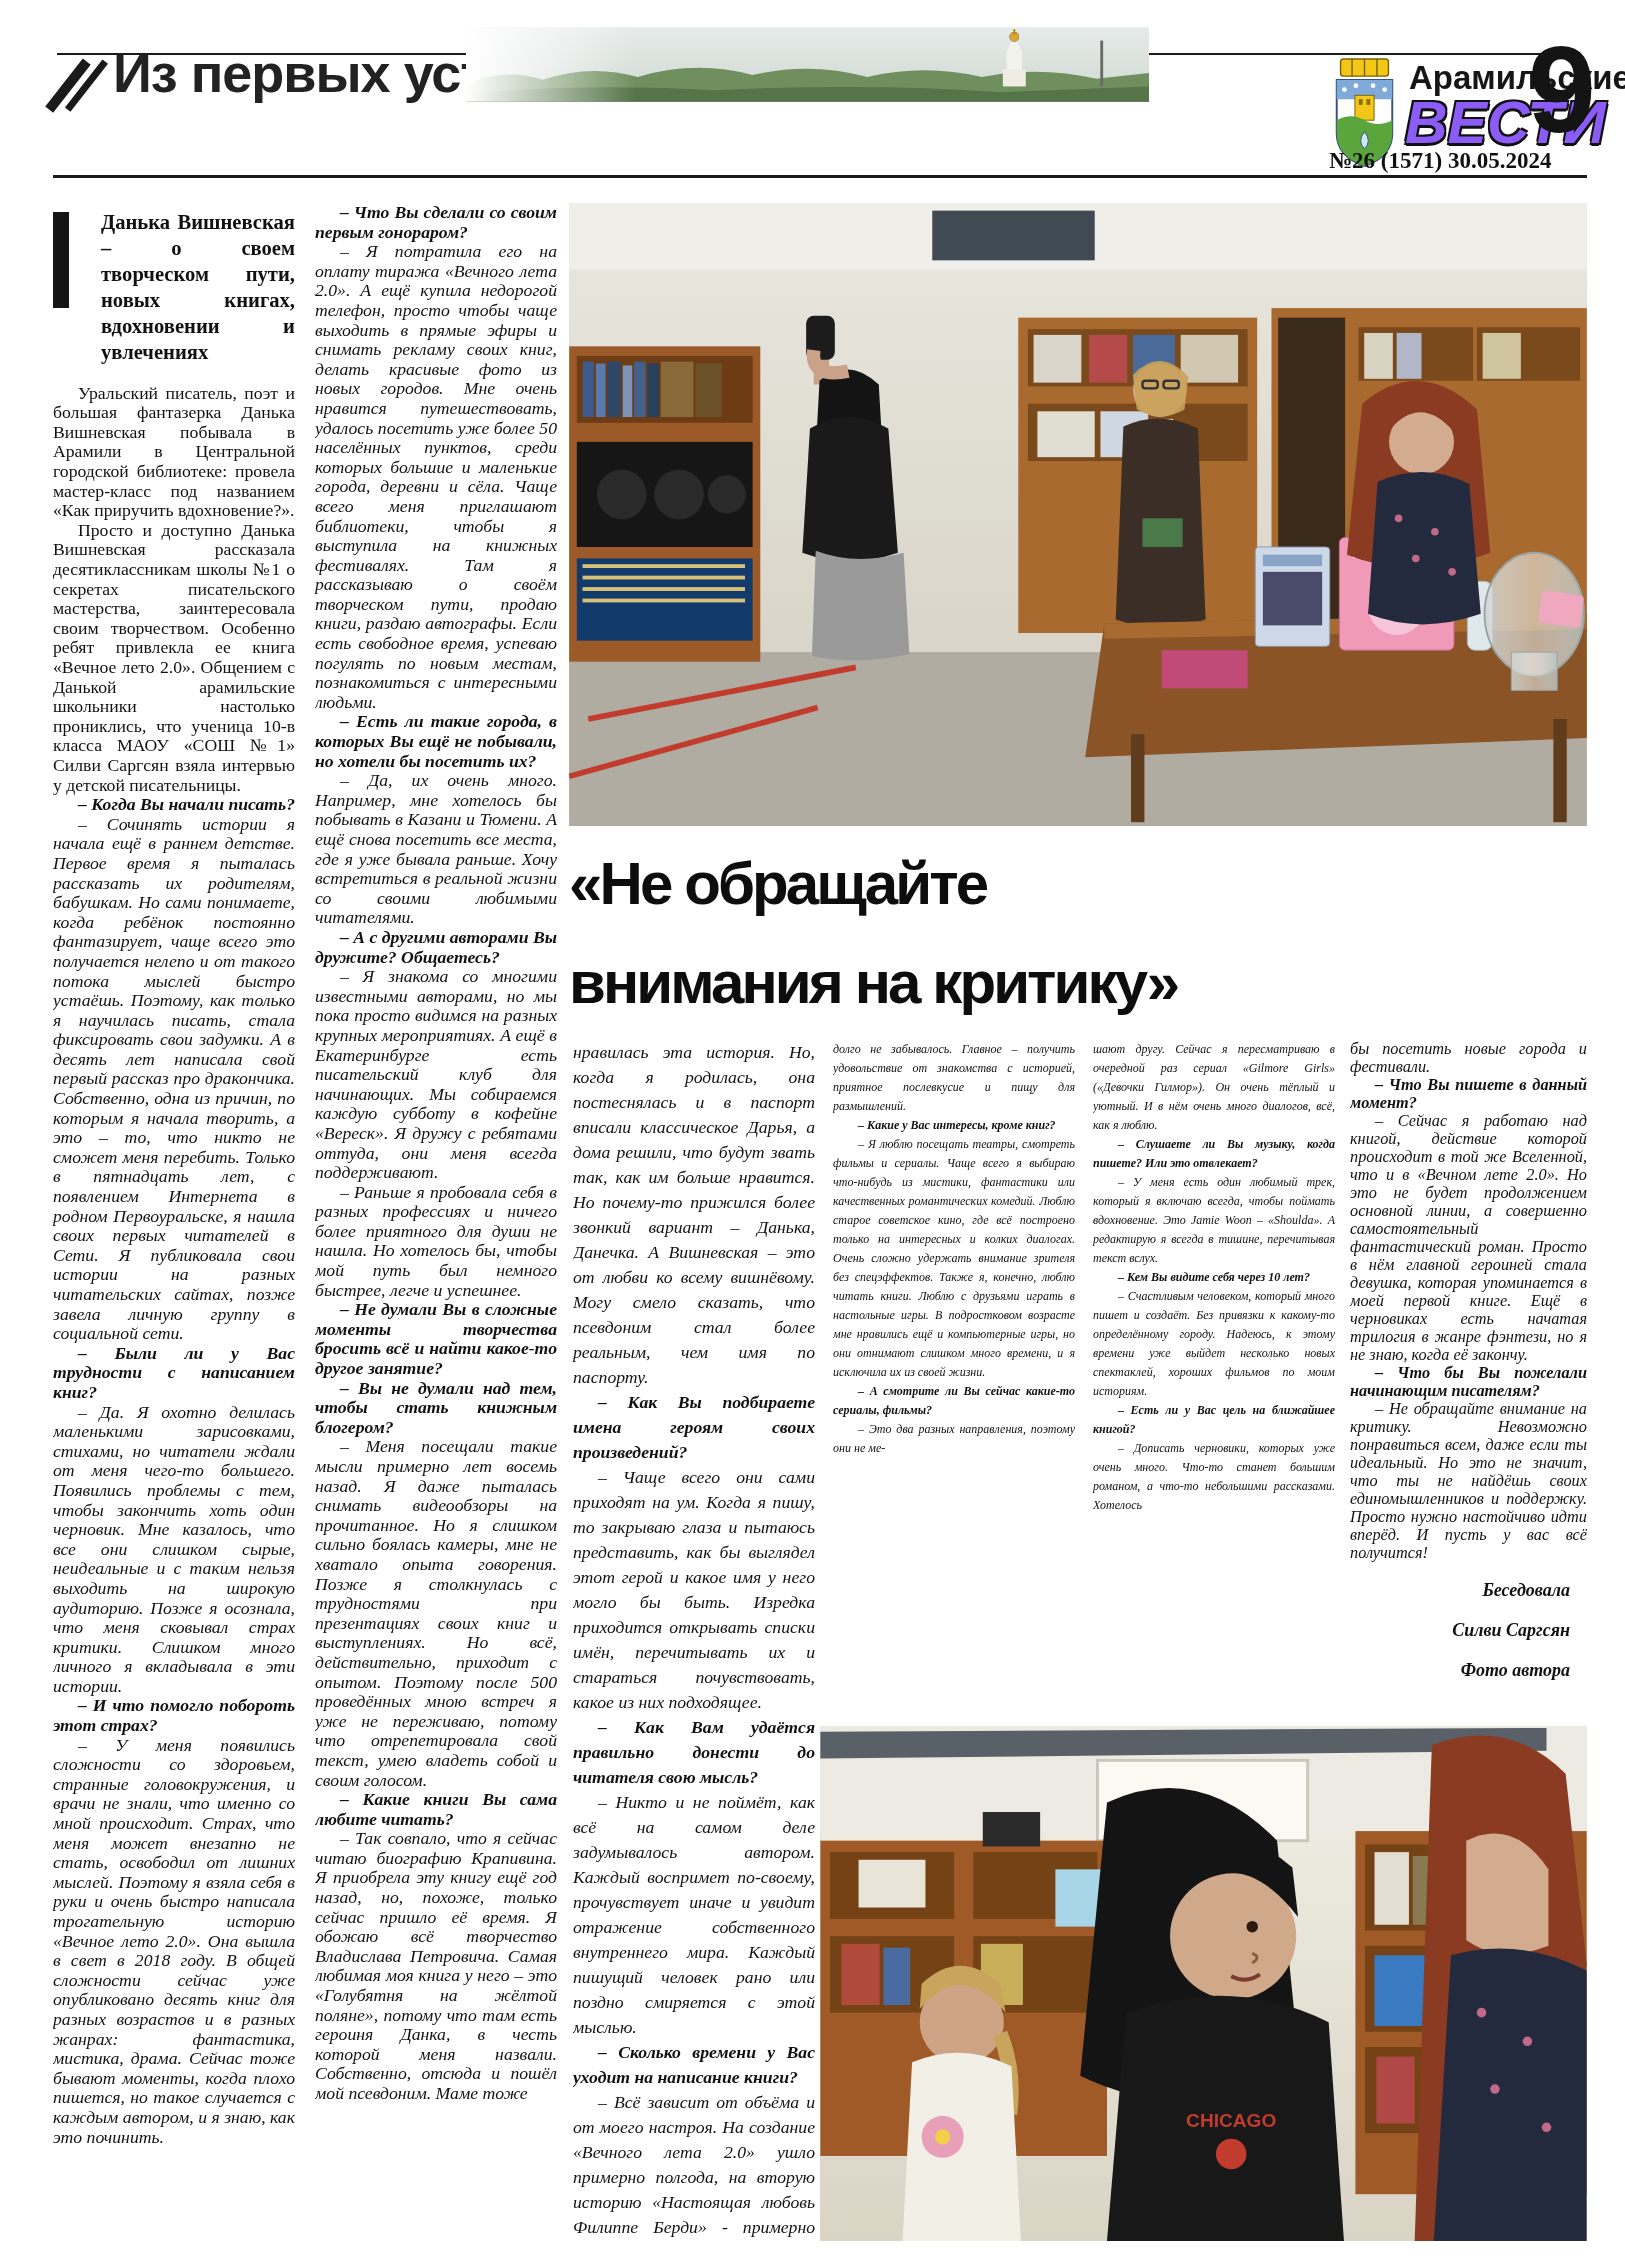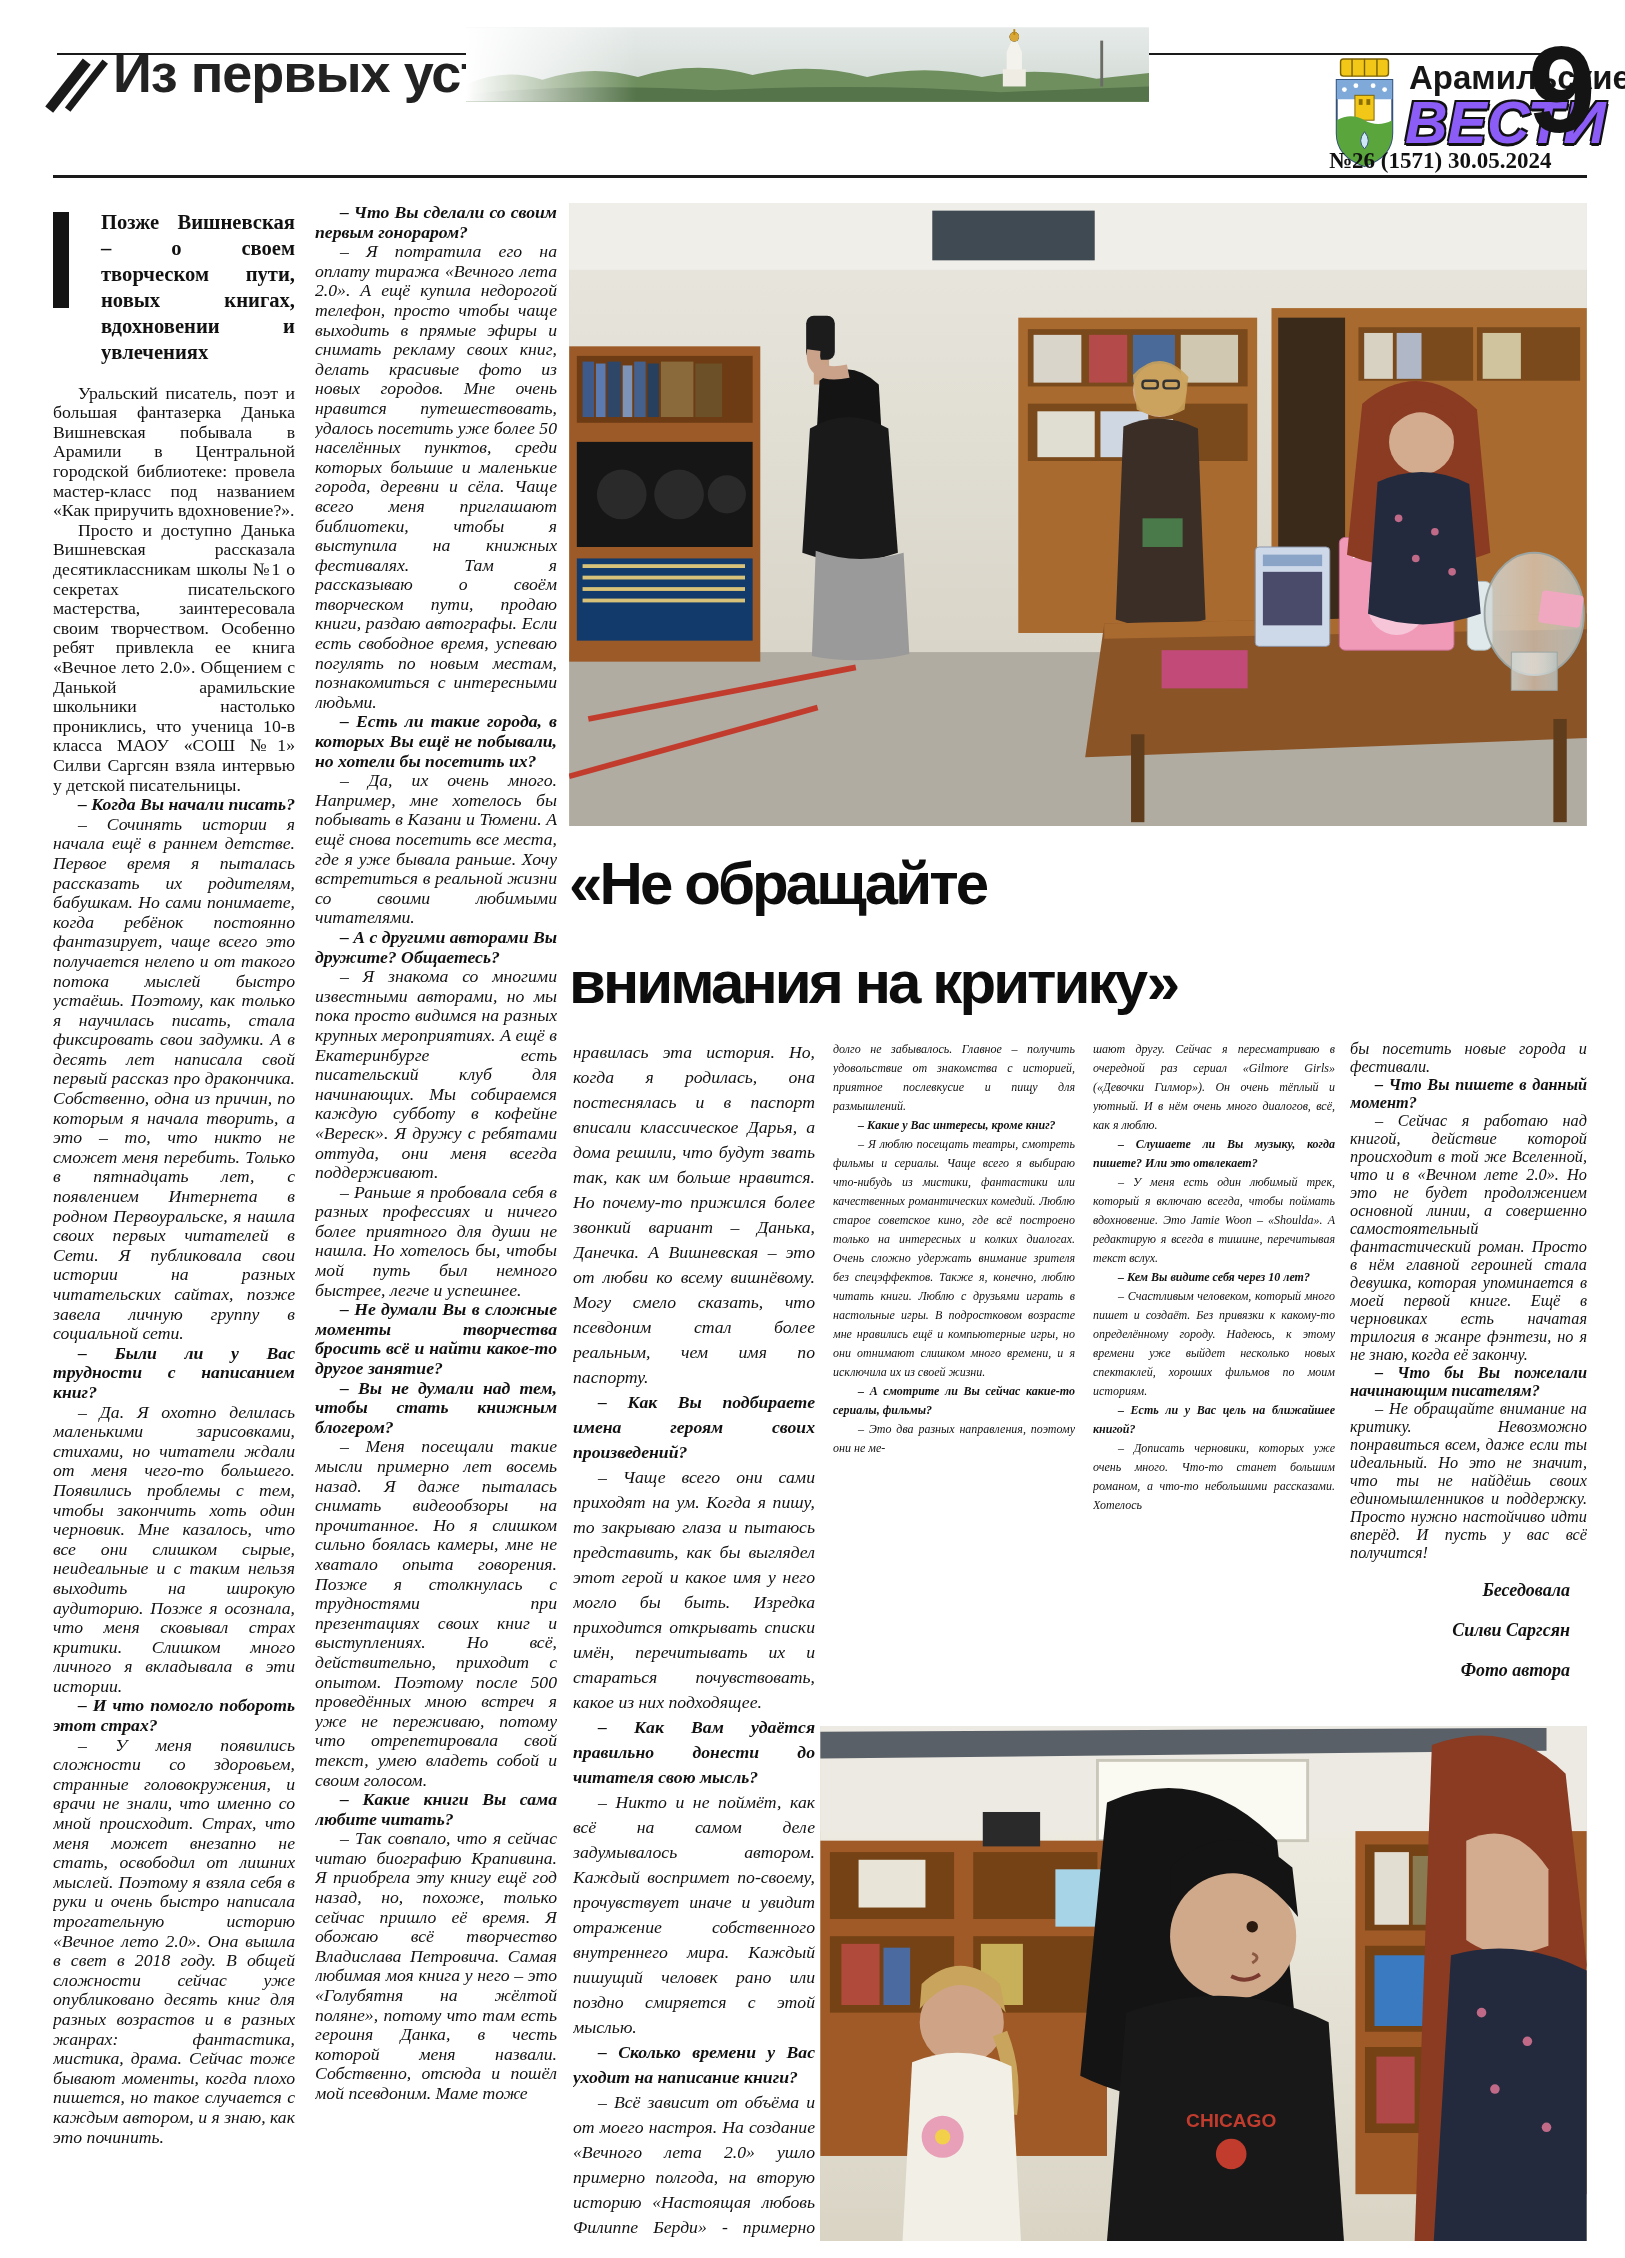--- a/index.html
+++ b/index.html
@@ -116,21 +116,21 @@
     <div class="m-bottom">ВЕСТИ</div>
   </div>
   <div class="issue">№26 (1571) 30.05.2024</div>
   <div class="pagenum">9</div>
 
   <div class="rule-main"></div>
 
   <div class="col c12" style="left:53px;top:203px;width:242px;height:2042px;">
     <div class="lead">
       <div class="lead-bar"></div>
-      <span>Позже Вишневская – о своем творческом пути, новых книгах, вдохновении и увлечениях</span>
+      <span>Данька Вишневская – о своем творческом пути, новых книгах, вдохновении и увлечениях</span>
     </div>
     <div>
         <p class="para intro">Уральский писатель, поэт и большая фантазерка Данька Вишневская побывала в Арамили в Центральной городской библиотеке: провела мастер-класс под названием «Как приручить вдохновение?».</p>
         <p class="para intro">Просто и доступно Данька Вишневская рассказала десятиклассникам школы №1 о секретах писательского мастерства, заинтересовала своим творчеством. Особенно ребят привлекла ее книга «Вечное лето 2.0». Общением с Данькой арамильские школьники настолько прониклись, что ученица 10-в класса МАОУ «СОШ №1» Силви Саргсян взяла интервью у детской писательницы.</p>
         <p class="para q">– Когда Вы начали писать?</p>
         <p class="para a">– Сочинять истории я начала ещё в раннем детстве. Первое время я пыталась рассказать их родителям, бабушкам. Но сами понимаете, когда ребёнок постоянно фантазирует, чаще всего это получается нелепо и от такого потока мыслей быстро устаёшь. Поэтому, как только я научилась писать, стала фиксировать свои задумки. А в десять лет написала свой первый рассказ про дракончика. Собственно, одна из причин, по которым я начала творить, а это – то, что никто не сможет меня перебить. Только в пятнадцать лет, с появлением Интернета в родном Первоуральске, я нашла своих первых читателей в Сети. Я публиковала свои истории на разных читательских сайтах, позже завела личную группу в социальной сети.</p>
         <p class="para q">– Были ли у Вас трудности с написанием книг?</p>
         <p class="para a">– Да. Я охотно делилась маленькими зарисовками, стихами, но читатели ждали от меня чего-то большего. Появились проблемы с тем, чтобы закончить хоть один черновик. Мне казалось, что все они слишком сырые, неидеальные и с таким нельзя выходить на широкую аудиторию. Позже я осознала, что меня сковывал страх критики. Слишком много личного я вкладывала в эти истории.</p>
         <p class="para q">– И что помогло побороть этот страх?</p>
         <p class="para a">– У меня появились сложности со здоровьем, странные головокружения, и врачи не знали, что именно со мной происходит. Страх, что меня может внезапно не стать, освободил от лишних мыслей. Поэтому я взяла себя в руки и очень быстро написала трогательную историю «Вечное лето 2.0». Она вышла в свет в 2018 году. В общей сложности сейчас уже опубликовано десять книг для разных возрастов и в разных жанрах: фантастика, мистика, драма. Сейчас тоже бывают моменты, когда плохо пишется, но такое случается с каждым автором, и я знаю, как это починить.</p>

